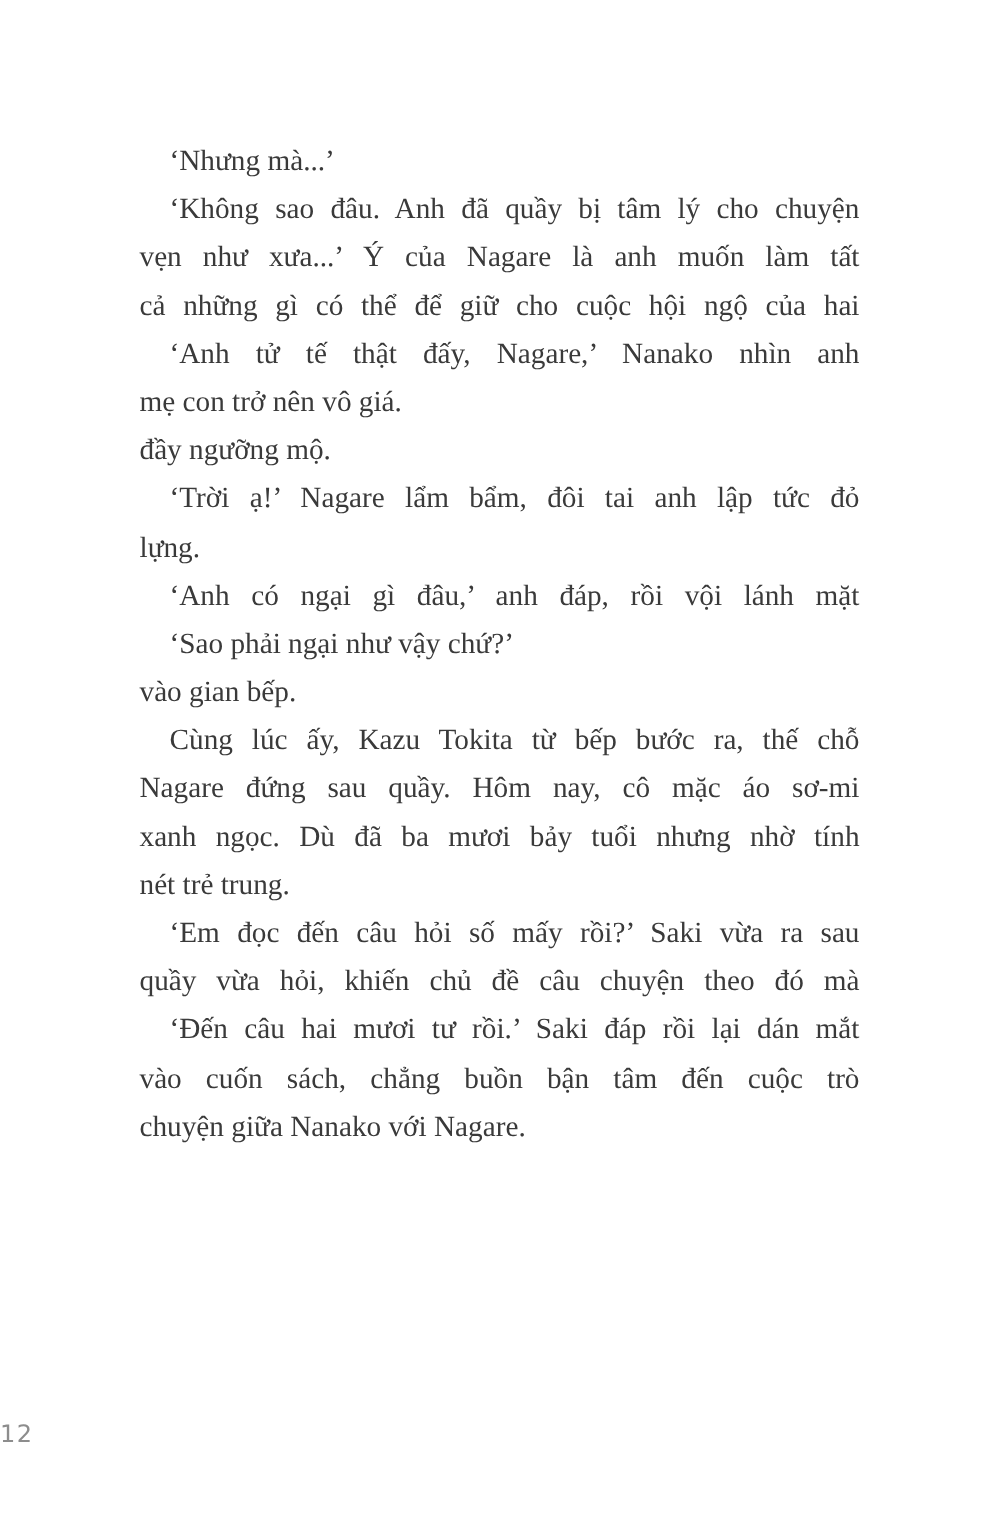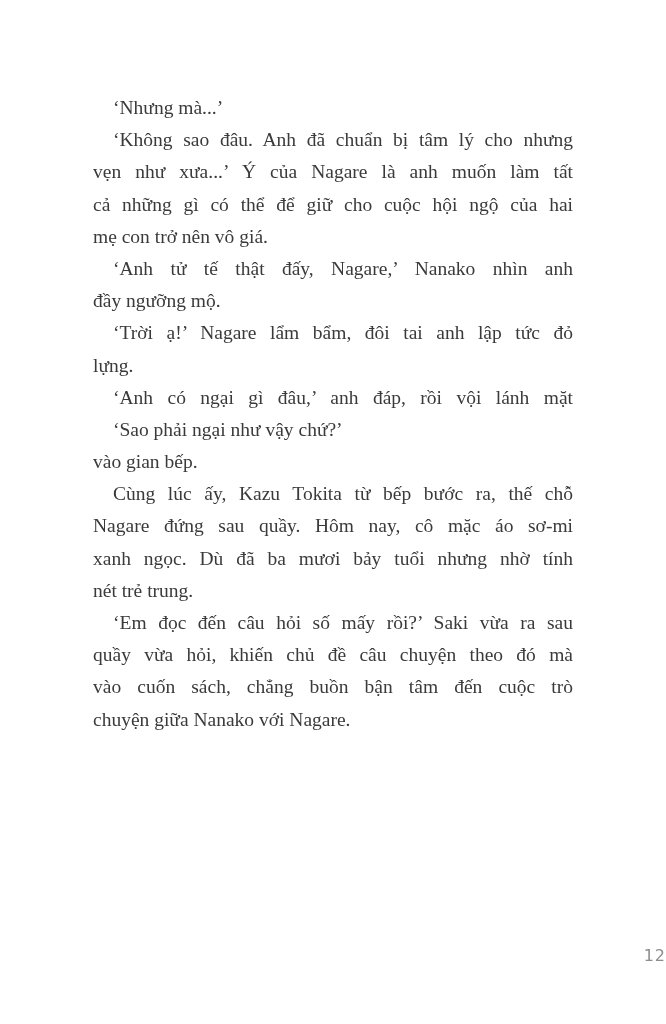--- a/index.html
+++ b/index.html
@@ -37,48 +37,49 @@
   }
   .line.end {
     text-align-last: left;
   }
   .pagenum {
     position: absolute;
     left: 0;
     right: 0;
     top: 944px;
     height: 24px;
-    text-align: right;
+    text-align: left;
     font-family: "DejaVu Sans", "Liberation Sans", sans-serif;
     font-size: 16px;
     line-height: 24px;
     letter-spacing: 1px;
     color: var(--pagenum-color, #8d8d8d);
   }
 </style>
 </head>
 <body>
 
 <div class="page">
   <div class="textblock" id="textblock">
       <div class="line indent end">‘Nhưng mà...’</div>
-      <div class="line indent">‘Không sao đâu. Anh đã chuẩn bị tâm lý cho nhưng</div>
+      <div class="line indent">‘Không sao đâu. Anh đã quầy bị tâm lý cho chuyện</div>
       <div class="line">vẹn như xưa...’ Ý của Nagare là anh muốn làm tất</div>
       <div class="line">cả những gì có thể để giữ cho cuộc hội ngộ của hai</div>
+      <div class="line indent">‘Anh tử tế thật đấy, Nagare,’ Nanako nhìn anh</div>
       <div class="line end">mẹ con trở nên vô giá.</div>
-      <div class="line indent">‘Anh tử tế thật đấy, Nagare,’ Nanako nhìn anh</div>
       <div class="line end">đầy ngưỡng mộ.</div>
       <div class="line indent">‘Trời ạ!’ Nagare lẩm bẩm, đôi tai anh lập tức đỏ</div>
       <div class="line end">lựng.</div>
       <div class="line indent">‘Anh có ngại gì đâu,’ anh đáp, rồi vội lánh mặt</div>
       <div class="line indent end">‘Sao phải ngại như vậy chứ?’</div>
       <div class="line end">vào gian bếp.</div>
       <div class="line indent">Cùng lúc ấy, Kazu Tokita từ bếp bước ra, thế chỗ</div>
       <div class="line">Nagare đứng sau quầy. Hôm nay, cô mặc áo sơ-mi</div>
       <div class="line">xanh ngọc. Dù đã ba mươi bảy tuổi nhưng nhờ tính</div>
       <div class="line end">nét trẻ trung.</div>
       <div class="line indent">‘Em đọc đến câu hỏi số mấy rồi?’ Saki vừa ra sau</div>
       <div class="line">quầy vừa hỏi, khiến chủ đề câu chuyện theo đó mà</div>
+      <div class="line indent">‘Đến câu hai mươi tư rồi.’ Saki đáp rồi lại dán mắt</div>
       <div class="line">vào cuốn sách, chẳng buồn bận tâm đến cuộc trò</div>
       <div class="line end">chuyện giữa Nanako với Nagare.</div>
     </div>
   <div class="pagenum">12</div>
 </div>
 
 </body></html>

